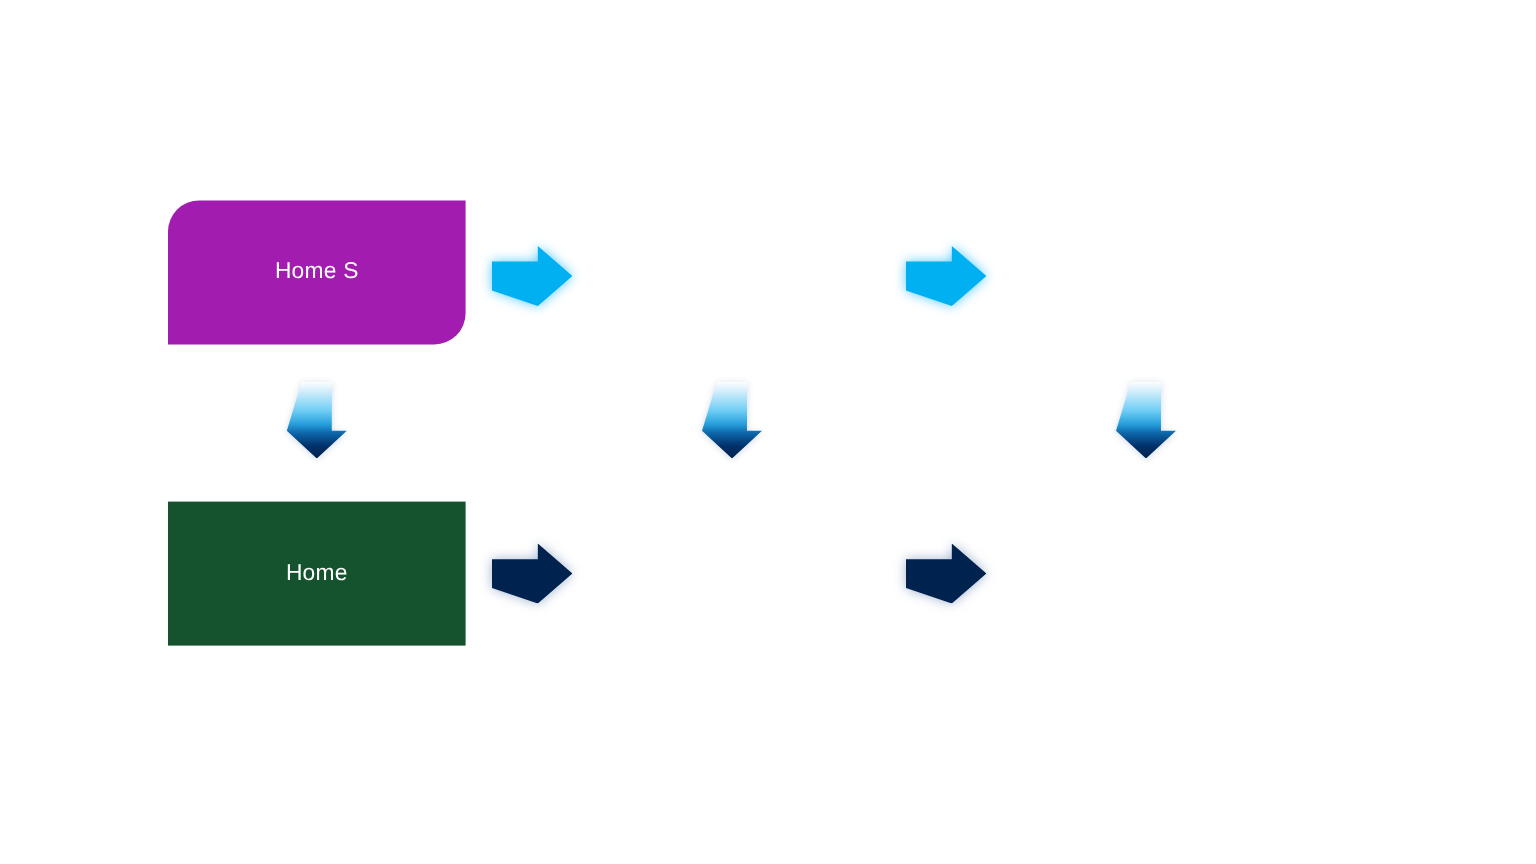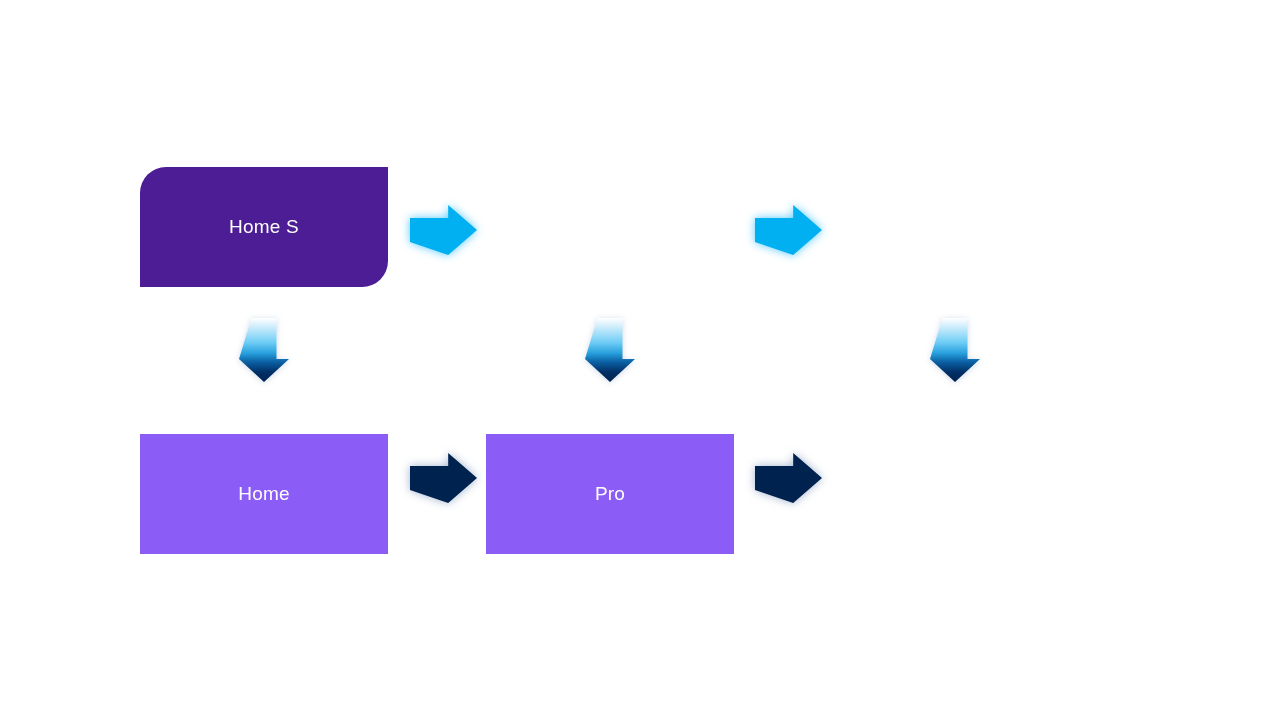--- a/index.html
+++ b/index.html
@@ -25,27 +25,26 @@
     align-items: center;
     justify-content: center;
   }
   .box .box-label {
     color: #ffffff;
     font-size: 19px;
     letter-spacing: 0.2px;
     white-space: nowrap;
   }
   .box.top {
-    background: #4c1d95;
+    background: #a21caf;
     border-radius: 26px 0 26px 0;
   }
   .box.bottom {
-    background: #8b5cf6;
+    background: #14532d;
     border-radius: 0;
-    margin-top: 16px;
   }
   .pos-c1 { left: 140px; }
   .pos-c2 { left: 486px; }
   .pos-c3 { left: 831px; }
   .pos-r1 { top: 167px; }
   .pos-r2 { top: 418px; }
 
   
   .h-arrow {
     position: absolute;
@@ -113,23 +112,20 @@
   <div class="v-arrow va-2">
     <div class="shape"></div>
   </div>
   <div class="v-arrow va-3">
     <div class="shape"></div>
   </div>
 
   <div class="box bottom pos-c1 pos-r2">
     <span class="box-label">Home</span>
   </div>
-  <div class="box bottom pos-c2 pos-r2">
-    <span class="box-label">Pro</span>
-  </div>
 
   <div class="h-arrow dark ha-1 ha-bottom">
     <div class="shape"></div>
   </div>
   <div class="h-arrow dark ha-2 ha-bottom">
     <div class="shape"></div>
   </div>
 
 </div>
 

